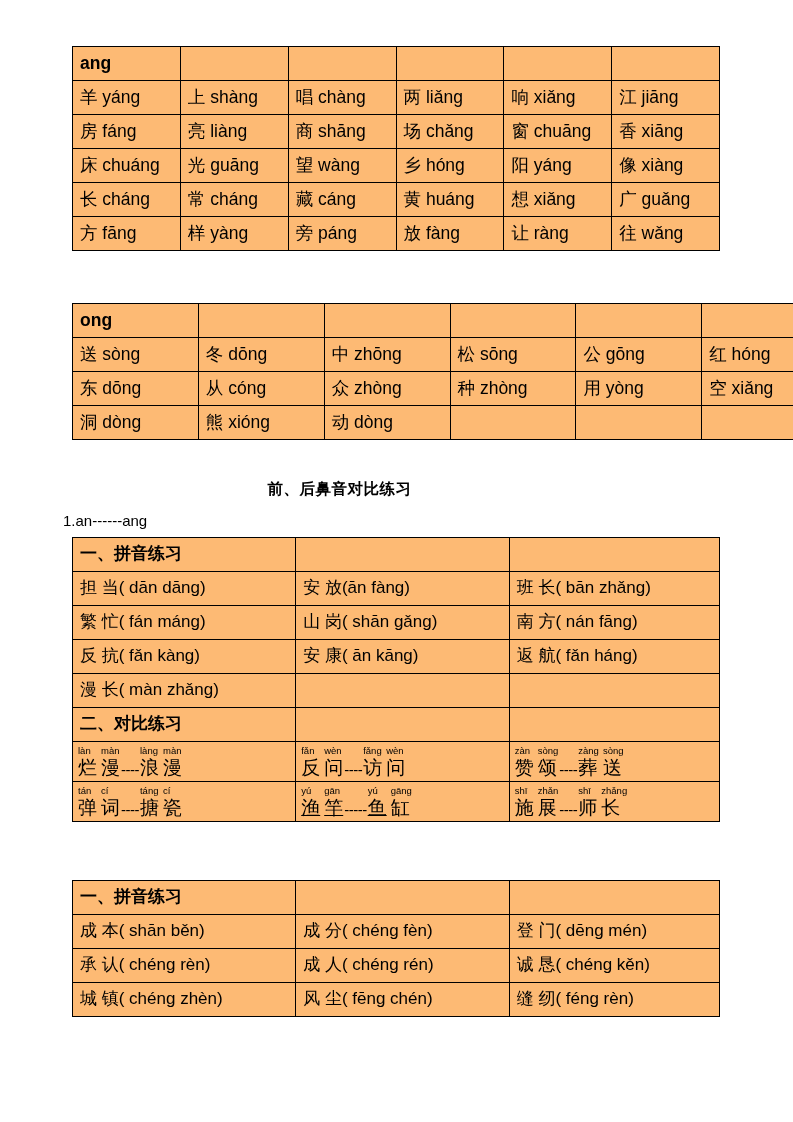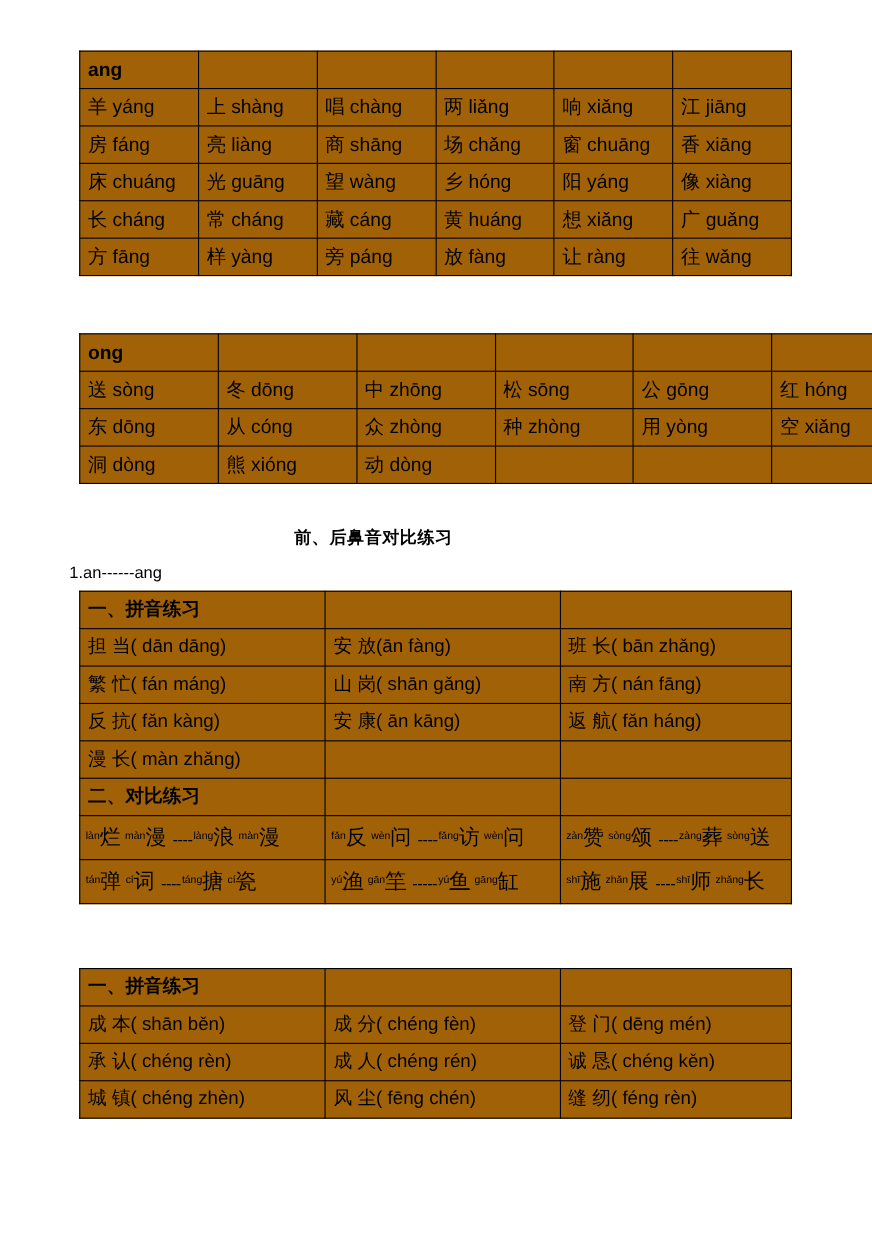--- a/index.html
+++ b/index.html
@@ -20,21 +20,21 @@
     left: 0; top: 0;
     width: 793px;
     height: 1122px;
   }
 
   
   table.grid {
     position: absolute;
     border-collapse: collapse;
     table-layout: fixed;
-    background: #a16207;
+    background: #fdba74;
   }
   table.grid td {
     border: 1px solid #000;
     padding: 0 4px 0 7px;
     vertical-align: middle;
     font-size: 17.5px;
     line-height: 1.1;
     white-space: nowrap;
     overflow: hidden;
   }
@@ -87,22 +87,22 @@
 
   
   .ruby-line {
     display: flex;
     align-items: flex-end;
     gap: 0px;
     line-height: 1;
   }
   .rb {
     display: inline-flex;
-    flex-direction: row;
-    align-items: center;
+    flex-direction: column;
+    align-items: flex-start;
     justify-content: flex-end;
   }
   .rb .pt {
     font-size: 9.5px;
     line-height: 1.05;
     height: 12px;
     white-space: nowrap;
   }
   .rb .ch {
     font-size: 19px;

